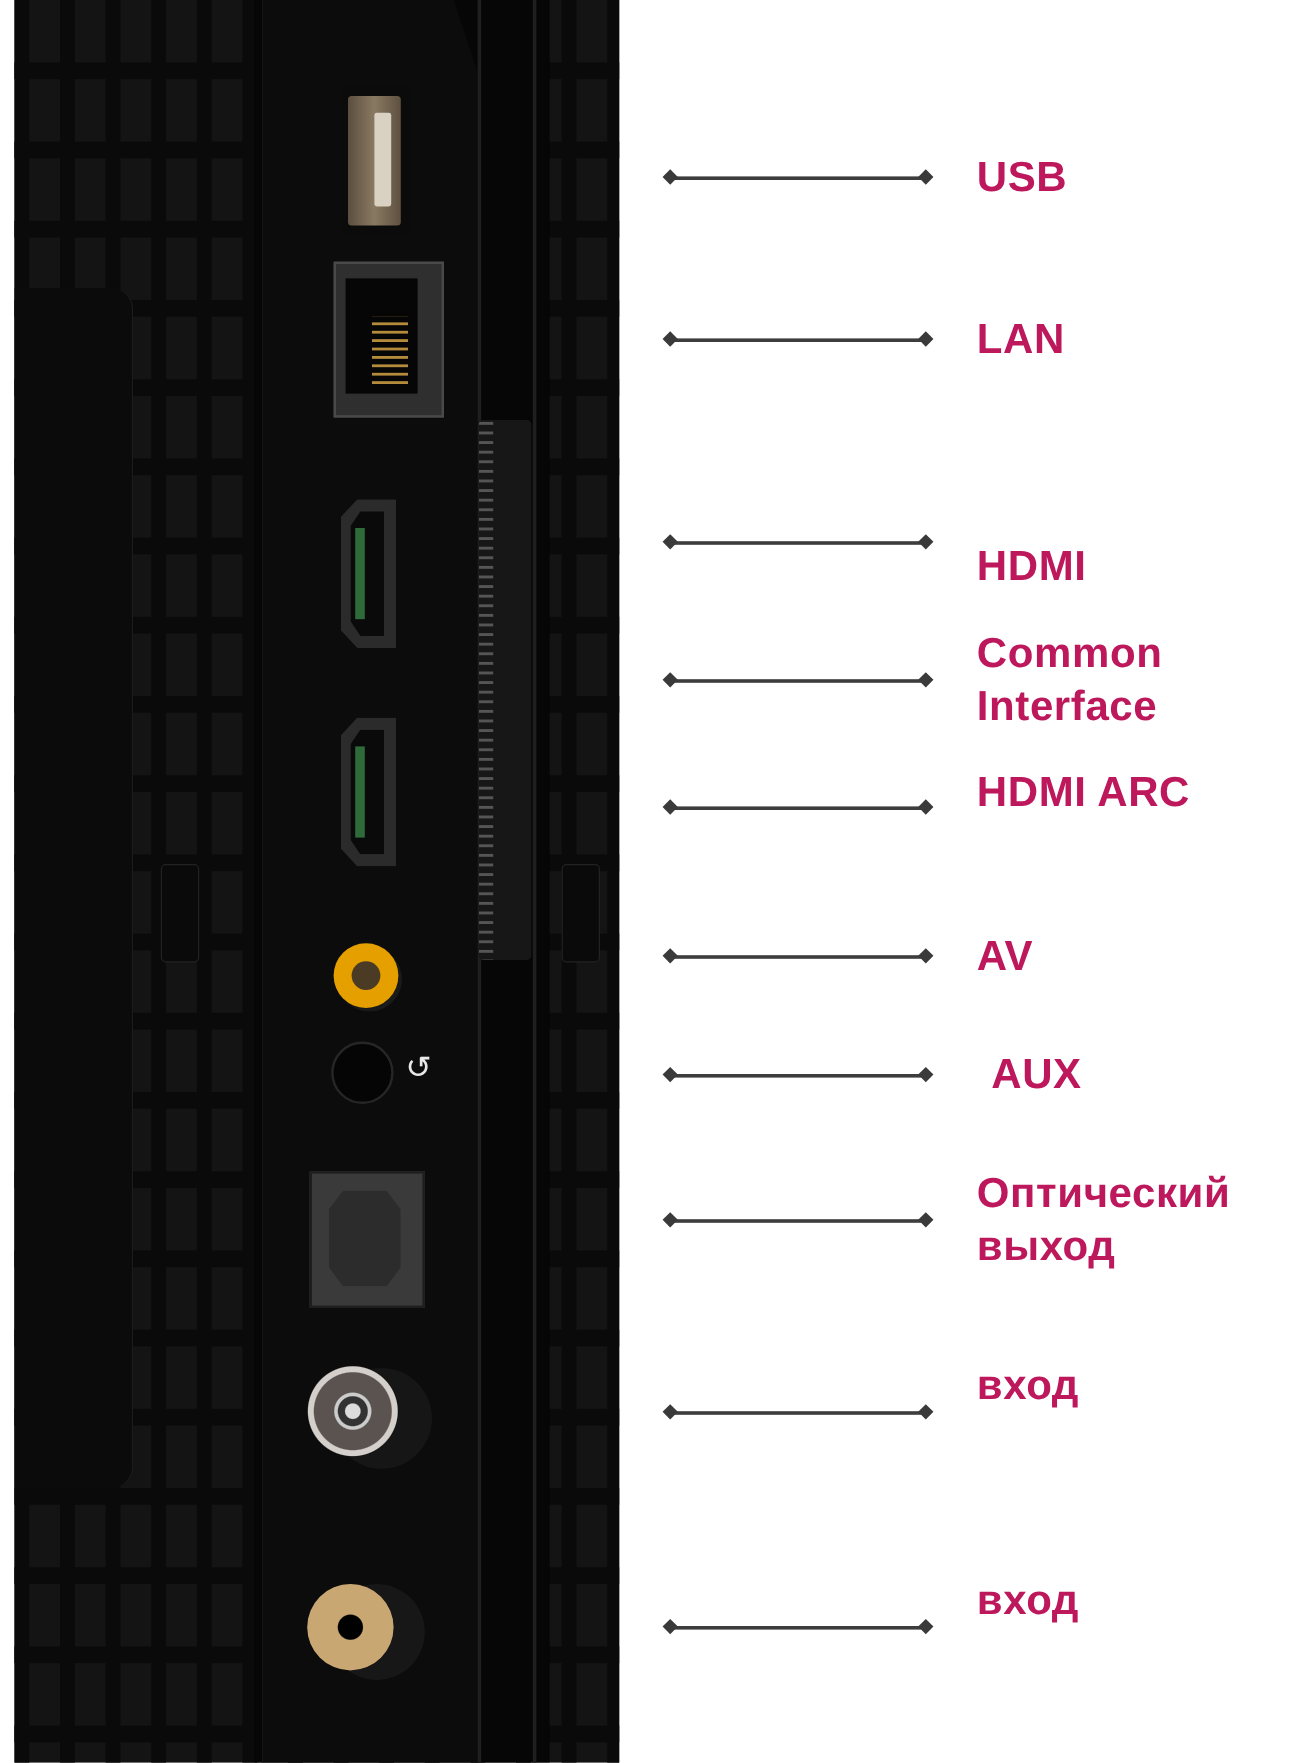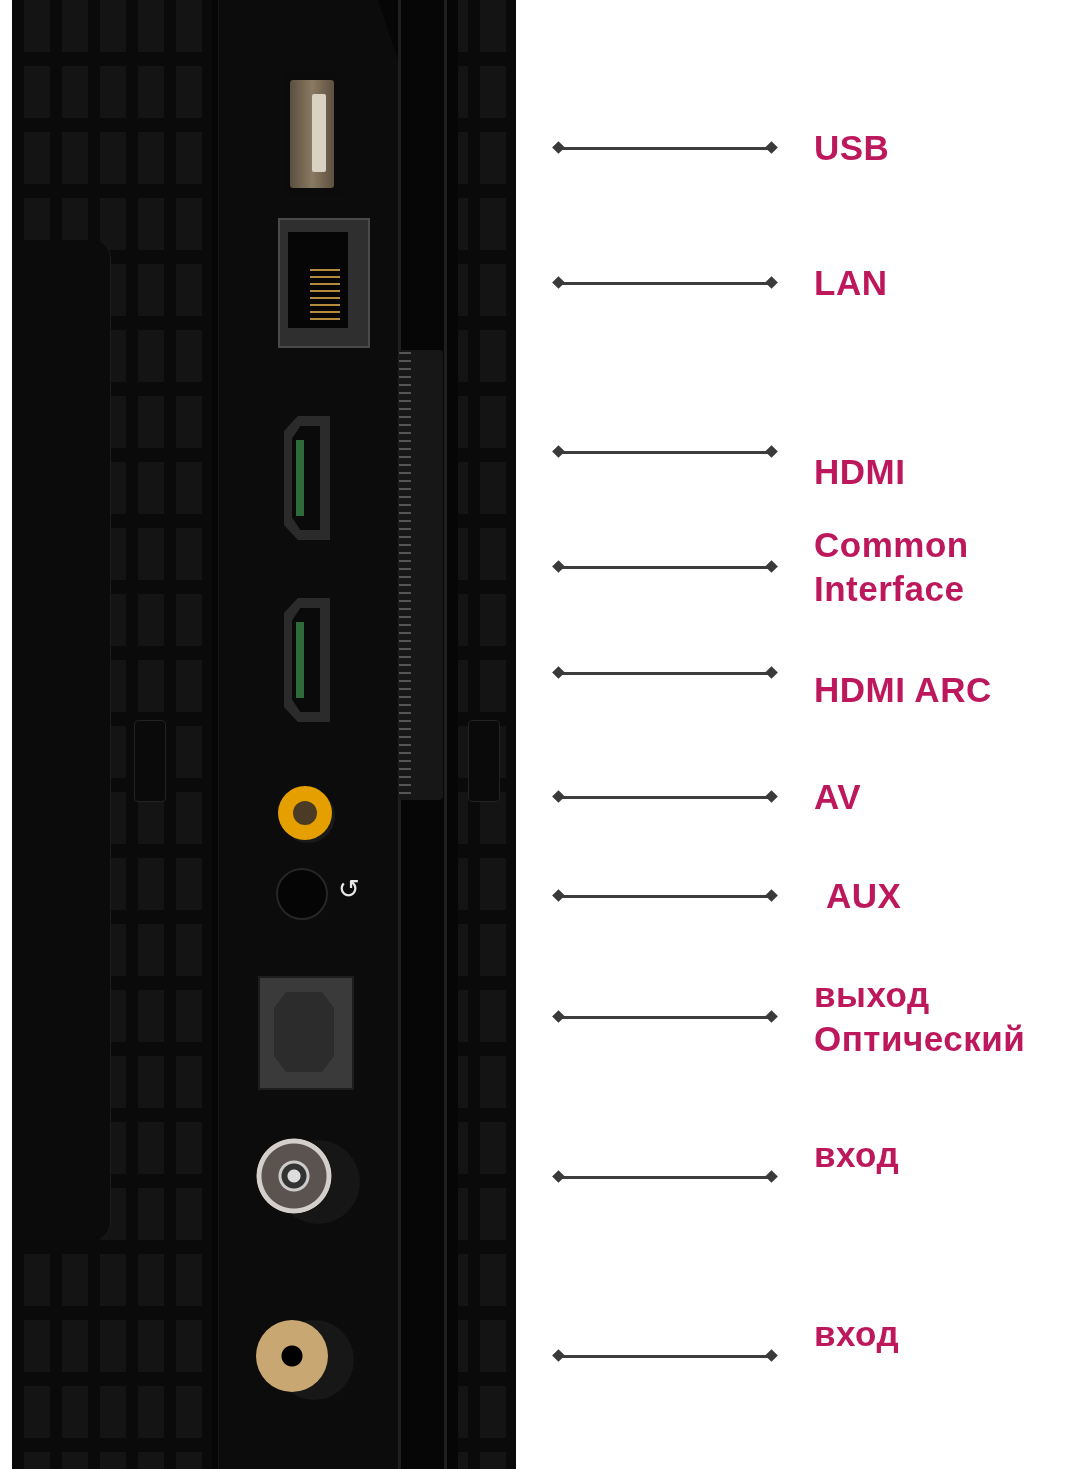--- a/index.html
+++ b/index.html
@@ -134,35 +134,35 @@
     <div class="line" style="position: absolute; left: 558px; top: 451px;"></div>
     <div class="label" style="top: 430px; margin-top: 20px;">
       <div>HDMI</div>
     </div>
     <div class="line" style="position: absolute; left: 558px; top: 566px;"></div>
     <div class="label" style="top: 523px;">
       <div>Common</div>
       <div>Interface</div>
     </div>
     <div class="line" style="position: absolute; left: 558px; top: 672px;"></div>
-    <div class="label" style="top: 668px;">
+    <div class="label" style="top: 639px;">
       <div>HDMI ARC</div>
     </div>
     <div class="line" style="position: absolute; left: 558px; top: 796px;"></div>
     <div class="label" style="top: 775px;">
       <div>AV</div>
     </div>
     <div class="line" style="position: absolute; left: 558px; top: 895px;"></div>
     <div class="label" style="top: 874px; margin-left: 12px;">
       <div>AUX</div>
     </div>
     <div class="line" style="position: absolute; left: 558px; top: 1016px;"></div>
     <div class="label" style="top: 973px;">
+      <div>Оптический</div>
       <div>выход</div>
-      <div>Оптический</div>
     </div>
     <div class="line" style="position: absolute; left: 558px; top: 1176px;"></div>
     <div class="label" style="top: 1133px;">
       <div>вход</div>
     </div>
     <div class="line" style="position: absolute; left: 558px; top: 1355px;"></div>
     <div class="label" style="top: 1312px;">
       <div>вход</div>
     </div>
   </div>

